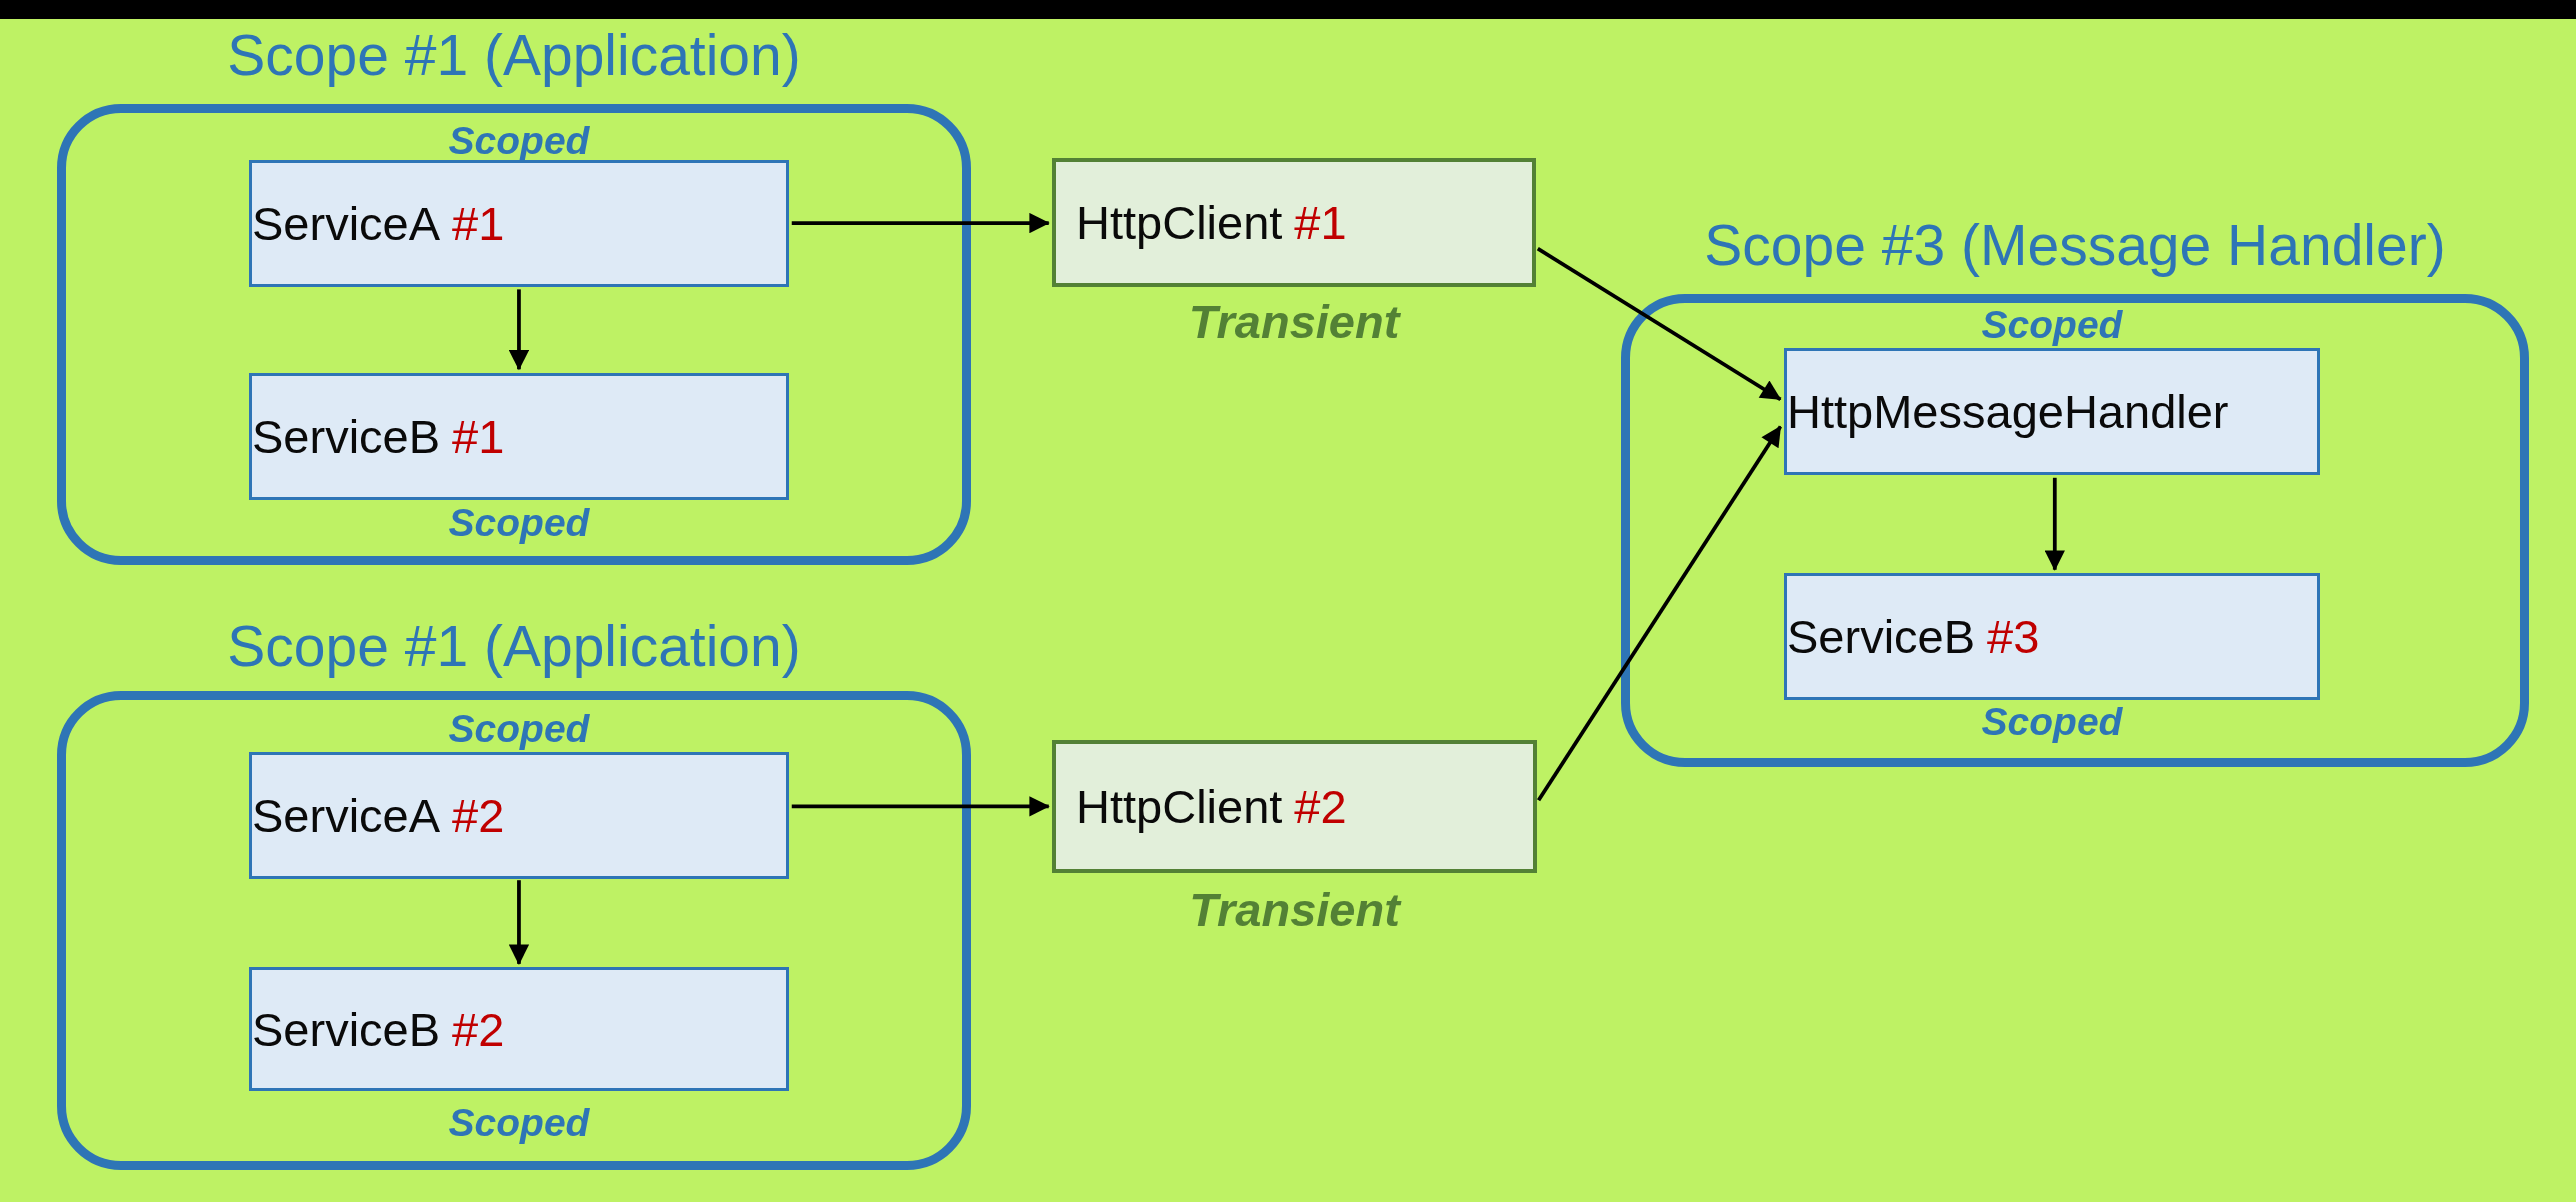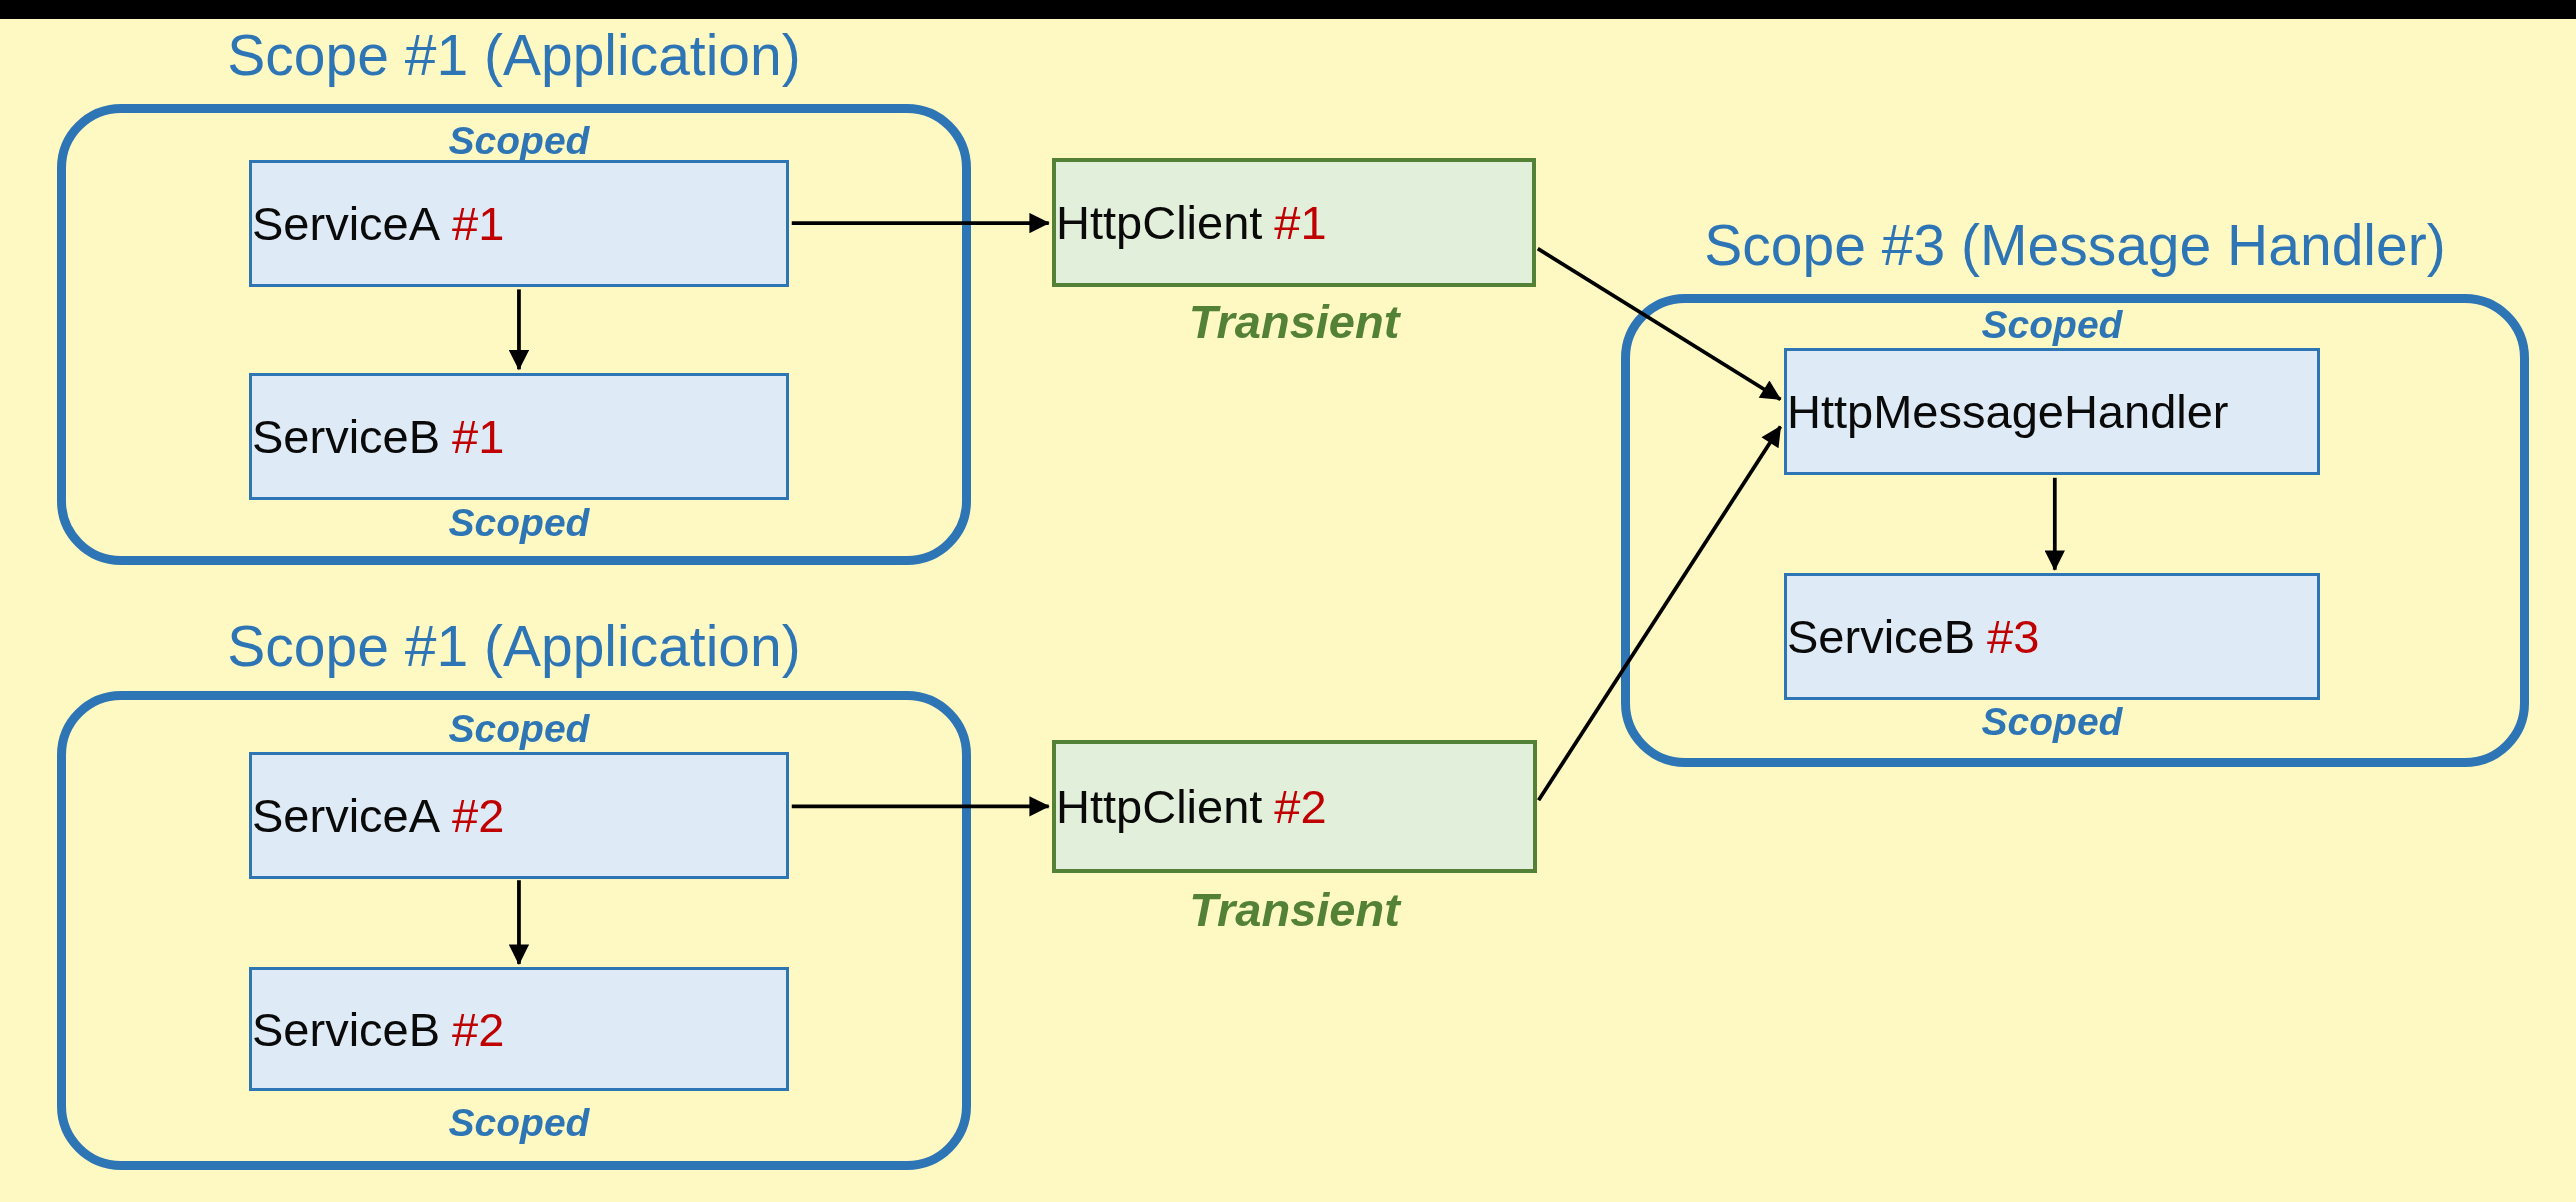--- a/index.html
+++ b/index.html
@@ -7,21 +7,21 @@
     --blue-fill:#DEEAF6;
     --green:#538135;
     --green-fill:#E2EFDA;
     --red:#C00000;
     --ink:#0a0a0a;
   }
   html,body{margin:0;padding:0;background:#ffffff;}
   #canvas{
     position:relative;
     width:2576px;height:1202px;
-    background:#fef9c3;
+    background:#bef264;
     overflow:hidden;
     font-family:"Liberation Sans", sans-serif;
   }
   .topbar{
     position:absolute;left:0;top:0;width:2576px;height:19px;
     background:#000000;
   }
   .scope{
     position:absolute;
     border:9px solid var(--blue);
@@ -66,20 +66,21 @@
     color:var(--ink);
     white-space:nowrap;
   }
   .node.blue{
     background:var(--blue-fill);
     border:3.8px solid var(--blue);
   }
   .node.green{
     background:var(--green-fill);
     border:4.5px solid var(--green);
+    padding-left:20px;
   }
   .instance{color:var(--red);}
   #arrows{
     position:absolute;left:0;top:0;width:2576px;height:1202px;
     pointer-events:none;
   }
   #arrows line{stroke:#000000;stroke-width:5;}
 </style>
 </head>
 <body>

